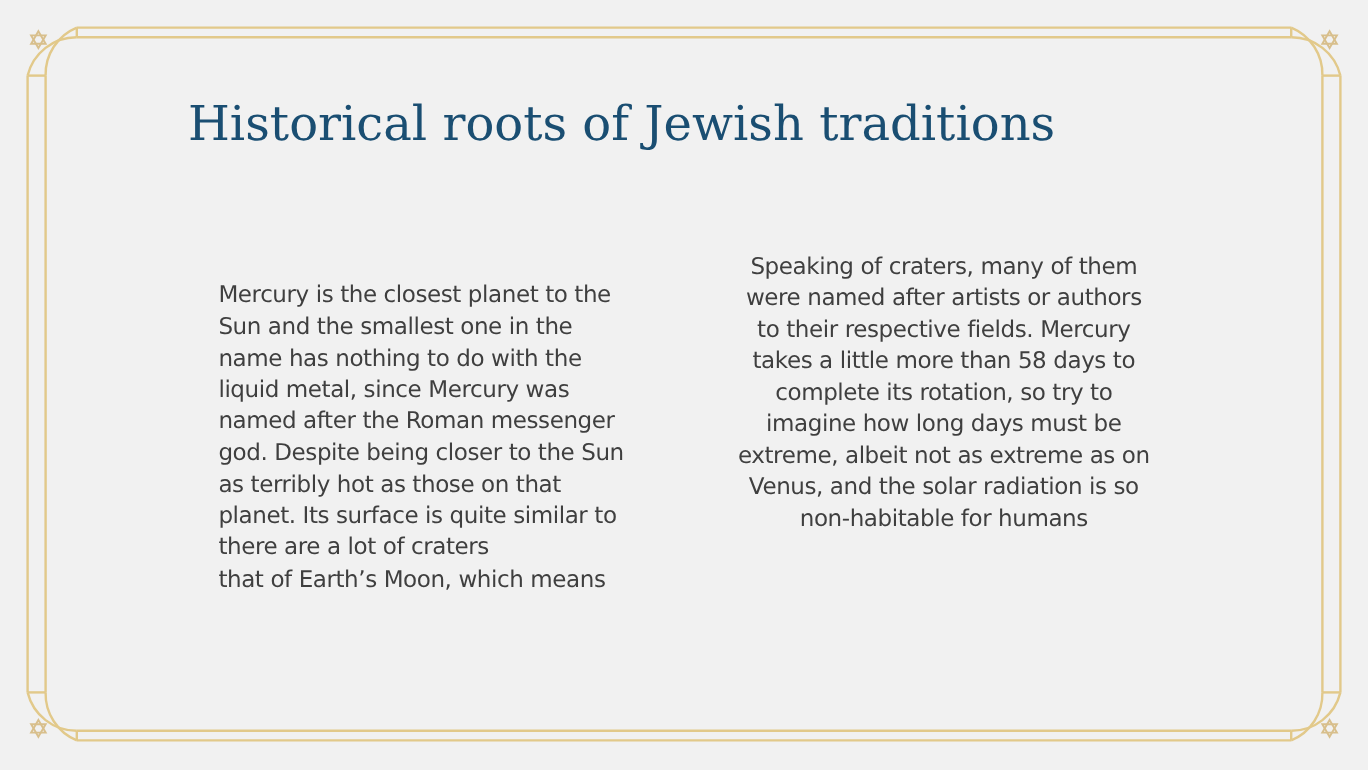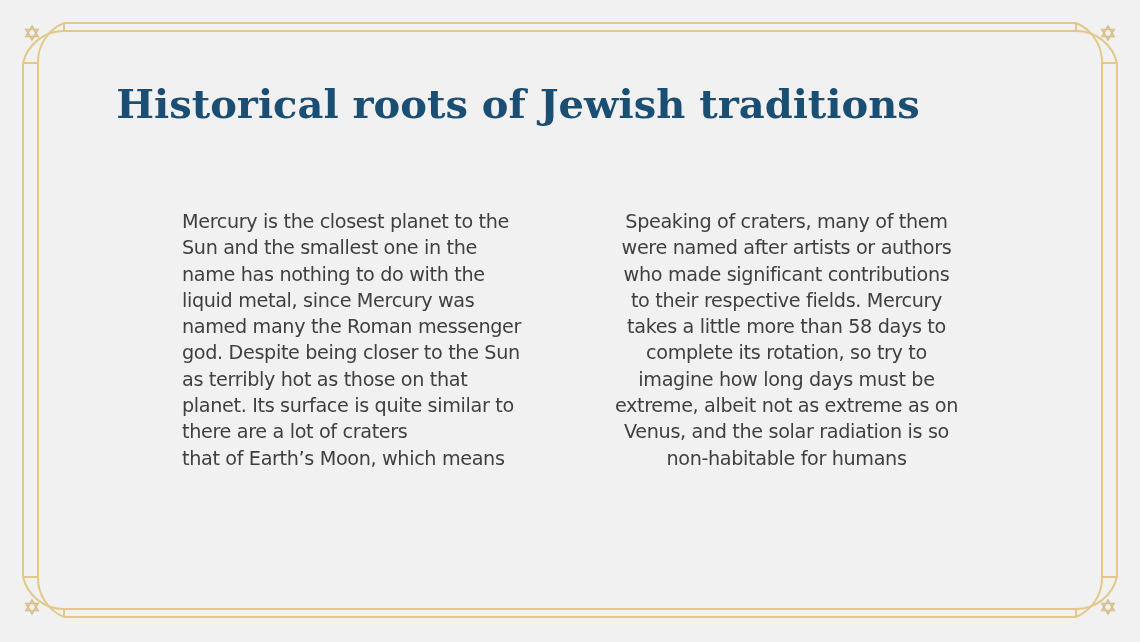--- a/index.html
+++ b/index.html
@@ -24,35 +24,35 @@
       position: absolute;
       left: 0;
       top: 72px;
       width: 1036px;
       text-align: center;
       font-family: "DejaVu Serif", serif;
       font-size: 40px;
       color: #1a4e72;
       letter-spacing: 0px;
       margin: 0;
-      font-weight: bold;
+      font-weight: normal;
       line-height: 64px;
     }
     .col {
       position: absolute;
       top: 209px;
       width: 365px;
       font-family: "DejaVu Sans", sans-serif;
       font-size: 19.2px;
       line-height: 26.3px;
       color: #3f3f3f;
       margin: 0;
       letter-spacing: -0.35px;
     }
-    .col-left { left: 182px; }
+    .col-left { left: 182px; margin-top: 24px; }
     .col-right { left: 604px; text-align: center; }
     .line { display: block; white-space: nowrap; }
   </style>
 </head>
 <body>
 
 <svg class="frame-svg" viewBox="0 0 1140 642" xmlns="http://www.w3.org/2000/svg">
   <g fill="none" stroke="#e2c98a" stroke-width="2">
 
     <line x1="64" y1="23" x2="1076" y2="23"></line>
@@ -106,32 +106,31 @@
   </g>
 </svg>
 
 <h1 class="title">Historical roots of Jewish traditions</h1>
 
 <div class="col col-left">
   <span class="line">Mercury is the closest planet to the</span>
   <span class="line">Sun and the smallest one in the</span>
   <span class="line">name has nothing to do with the</span>
   <span class="line">liquid metal, since Mercury was</span>
-  <span class="line">named many the Roman messenger</span>
+  <span class="line">named after the Roman messenger</span>
   <span class="line">god. Despite being closer to the Sun</span>
   <span class="line">as terribly hot as those on that</span>
   <span class="line">planet. Its surface is quite similar to</span>
   <span class="line">there are a lot of craters</span>
   <span class="line">that of Earth’s Moon, which means</span>
 </div>
 
 <div class="col col-right">
   <span class="line">Speaking of craters, many of them</span>
   <span class="line">were named after artists or authors</span>
-  <span class="line">who made significant contributions</span>
   <span class="line">to their respective fields. Mercury</span>
   <span class="line">takes a little more than 58 days to</span>
   <span class="line">complete its rotation, so try to</span>
   <span class="line">imagine how long days must be</span>
   <span class="line">extreme, albeit not as extreme as on</span>
   <span class="line">Venus, and the solar radiation is so</span>
   <span class="line">non-habitable for humans</span>
 </div>
 
 </body></html>

